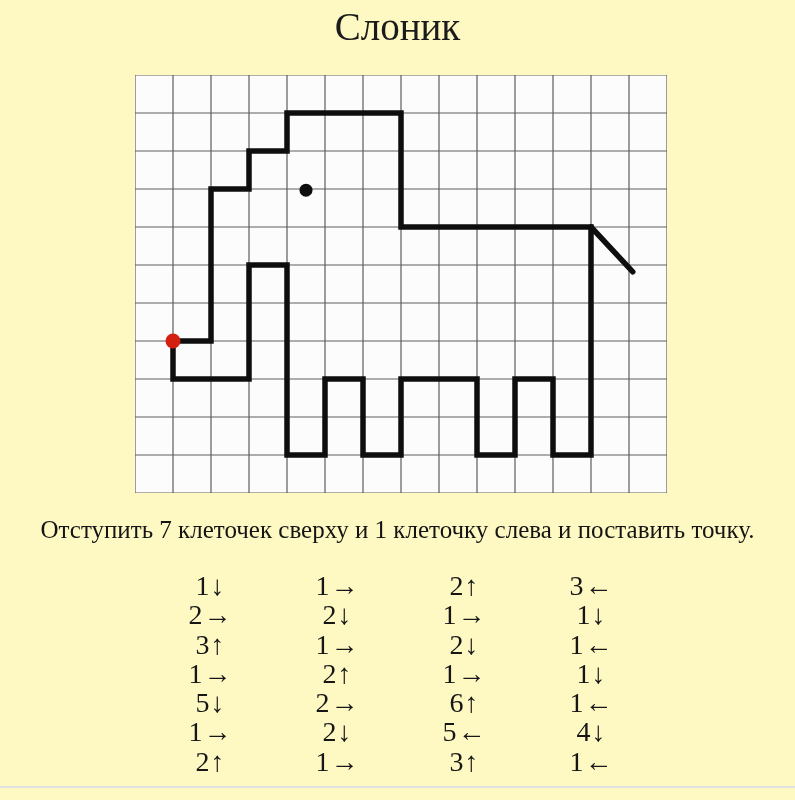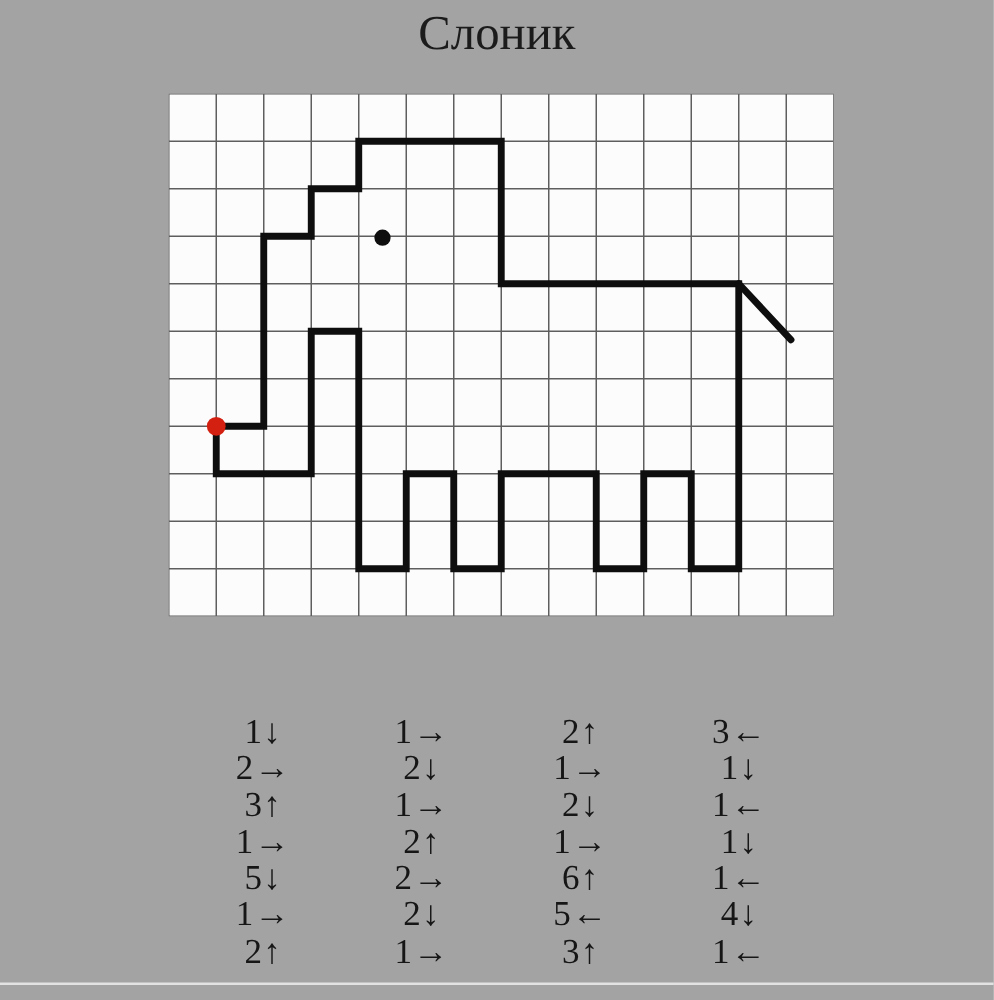--- a/index.html
+++ b/index.html
@@ -1,21 +1,21 @@
 <!DOCTYPE html>
 <html><head>
 <meta charset="utf-8">
 <style>
   html, body { margin: 0; padding: 0; }
   body { background: #ffffff; }
   .page {
     position: relative;
     width: 795px;
     height: 800px;
-    background: #a3a3a3;
+    background: #fef9c3;
     overflow: hidden;
     font-family: "Liberation Serif", "DejaVu Serif", serif;
     color: #1c1c1c;
   }
   .title {
     position: absolute;
     top: 5px;
     left: 0;
     width: 100%;
     text-align: center;
@@ -83,20 +83,21 @@
     <svg width="532" height="418" viewBox="0 0 532 418" xmlns="http://www.w3.org/2000/svg">
         <rect x="0" y="0" width="532" height="418" fill="#fcfcfc"></rect>
         <path d="M0,0 V418 M38,0 V418 M76,0 V418 M114,0 V418 M152,0 V418 M190,0 V418 M228,0 V418 M266,0 V418 M304,0 V418 M342,0 V418 M380,0 V418 M418,0 V418 M456,0 V418 M494,0 V418 M532,0 V418 M0,0 H532 M0,38 H532 M0,76 H532 M0,114 H532 M0,152 H532 M0,190 H532 M0,228 H532 M0,266 H532 M0,304 H532 M0,342 H532 M0,380 H532 M0,418 H532" stroke="#5e5e5e" stroke-width="1.2" fill="none"></path>
         <polyline points="38,266 38,304 114,304 114,190 152,190 152,380 190,380 190,304 228,304 228,380 266,380 266,304 342,304 342,380 380,380 380,304 418,304 418,380 456,380 456,152 266,152 266,38 152,38 152,76 114,76 114,114 76,114 76,266 38,266" fill="none" stroke="#0e0e0e" stroke-width="5.5" stroke-linejoin="miter" stroke-linecap="square"></polyline>
         <line x1="456" y1="152" x2="497.8" y2="196.83999999999997" stroke="#0e0e0e" stroke-width="5.5" stroke-linecap="round"></line>
         <circle cx="171" cy="115.13999999999999" r="6.5" fill="#0e0e0e"></circle>
         <circle cx="38" cy="266" r="7.5" fill="#d32011"></circle>
       </svg>
   </div>
 
+  <div class="instruction">Отступить 7 клеточек сверху и 1 клеточку слева и поставить точку.</div>
 
   <div class="steps">
       <div class="step-col">
         <div class="step-item">1↓</div>
         <div class="step-item">2→</div>
         <div class="step-item">3↑</div>
         <div class="step-item">1→</div>
         <div class="step-item">5↓</div>
         <div class="step-item">1→</div>
         <div class="step-item">2↑</div>

